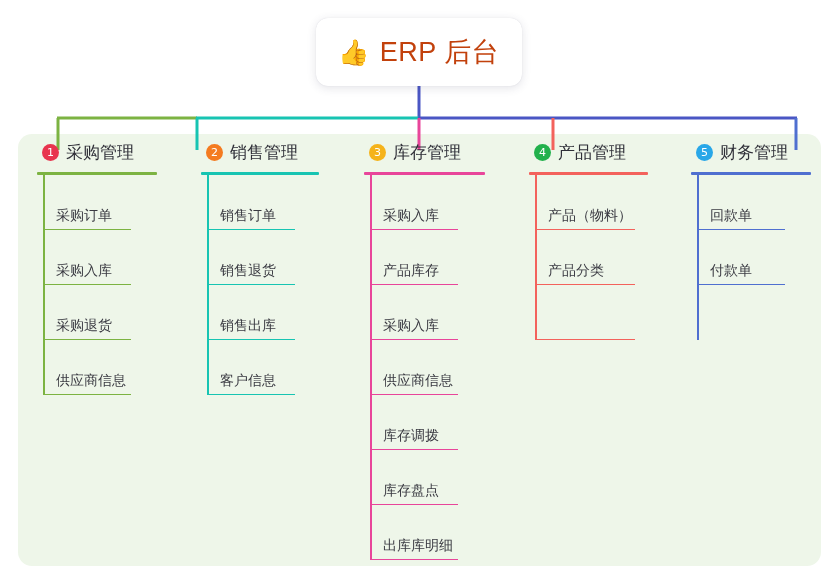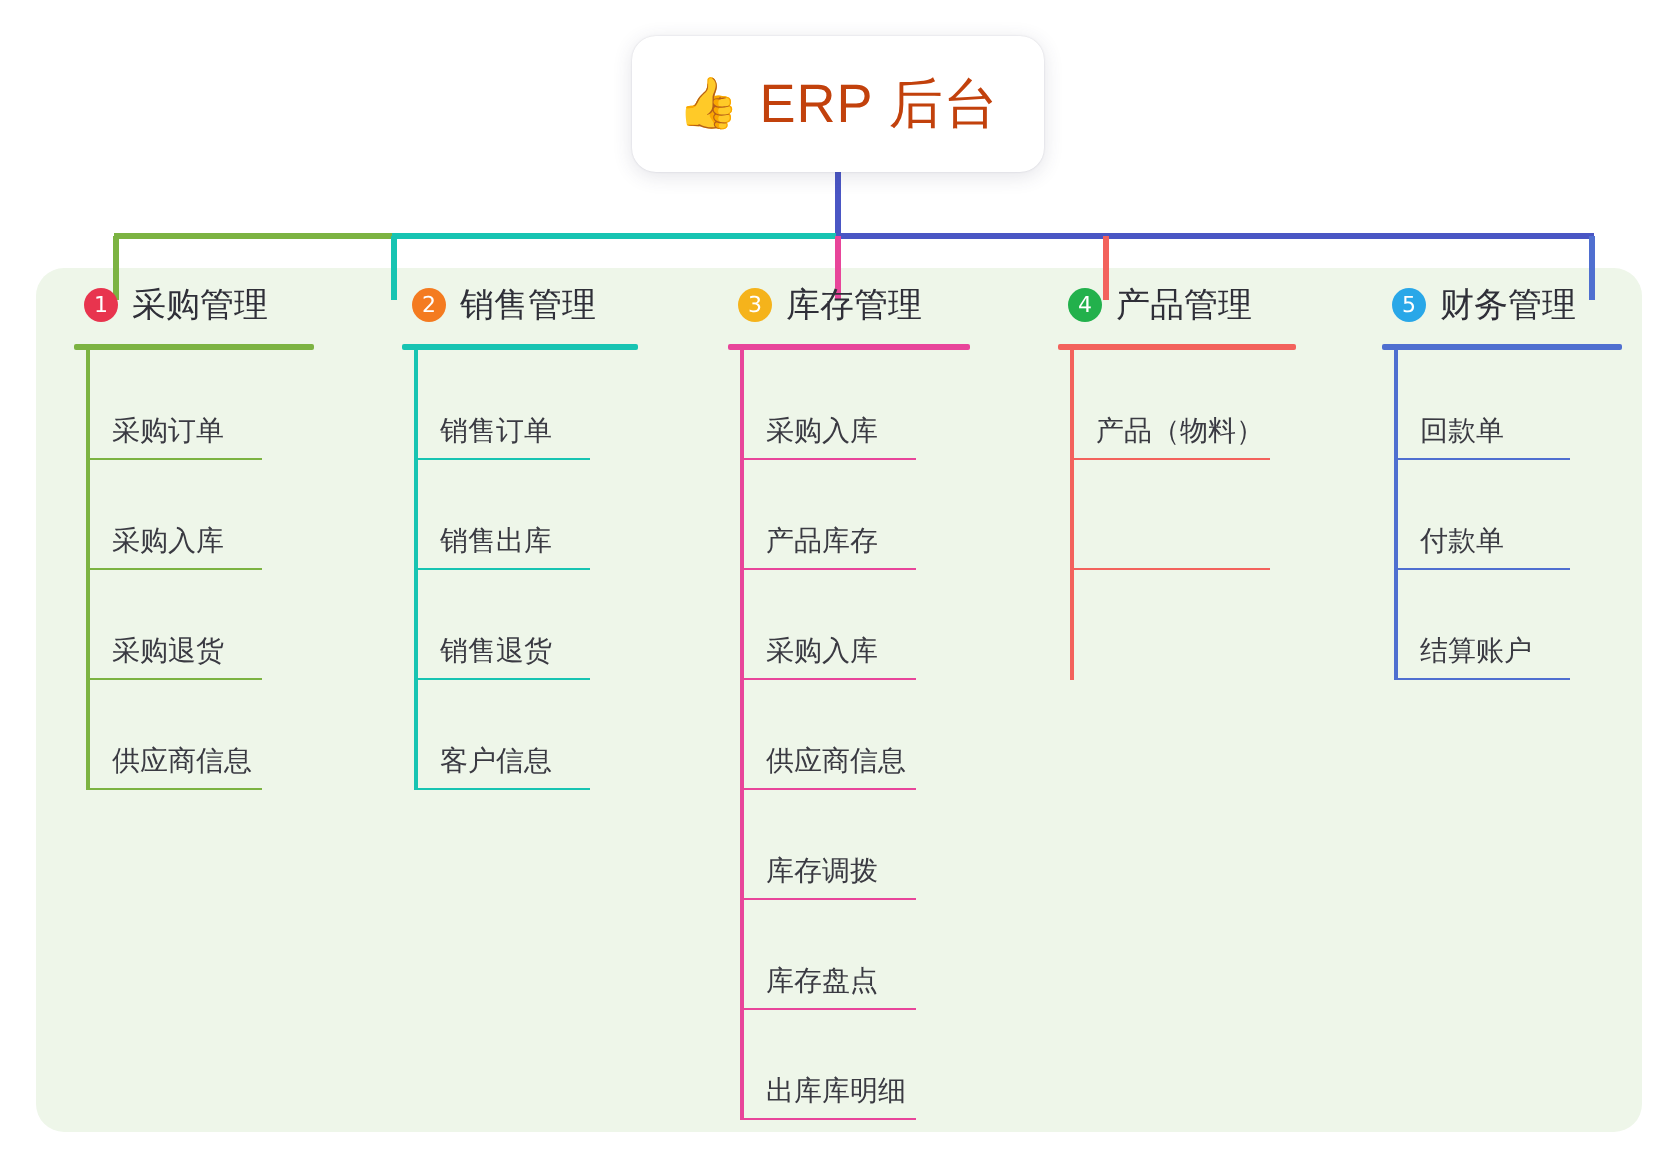--- a/index.html
+++ b/index.html
@@ -206,28 +206,28 @@
           <span class="col-title">销售管理</span>
         </div>
         <div class="header-rule" style="background: rgb(23, 196, 178); width: 118px; margin-left: 19px;"></div>
         <div class="leaf-wrap">
           <div class="spine" style="background: rgb(23, 196, 178); height: 220px;"></div>
           <div class="leaf">
             <div class="leaf-label">销售订单</div>
             <div class="leaf-rule" style="background: rgb(23, 196, 178); width: 88px;"></div>
           </div>
           <div class="leaf">
+            <div class="leaf-label">销售退货</div>
+            <div class="leaf-rule" style="background: rgb(23, 196, 178); width: 88px;"></div>
+          </div>
+          <div class="leaf">
             <div class="leaf-label">销售出库</div>
             <div class="leaf-rule" style="background: rgb(23, 196, 178); width: 88px;"></div>
           </div>
           <div class="leaf">
-            <div class="leaf-label">销售退货</div>
-            <div class="leaf-rule" style="background: rgb(23, 196, 178); width: 88px;"></div>
-          </div>
-          <div class="leaf">
             <div class="leaf-label">客户信息</div>
             <div class="leaf-rule" style="background: rgb(23, 196, 178); width: 88px;"></div>
           </div>
         </div>
       </div>
       <div class="column" style="width: 165px;">
         <div class="col-header">
           <span class="badge" style="background: rgb(245, 179, 27);">3</span>
           <span class="col-title">库存管理</span>
         </div>
@@ -270,41 +270,41 @@
           <span class="col-title">产品管理</span>
         </div>
         <div class="header-rule" style="background: rgb(243, 98, 92); width: 119px; margin-left: 19px;"></div>
         <div class="leaf-wrap">
           <div class="spine" style="background: rgb(243, 98, 92); height: 165px;"></div>
           <div class="leaf">
             <div class="leaf-label">产品（物料）</div>
             <div class="leaf-rule" style="background: rgb(243, 98, 92); width: 100px;"></div>
           </div>
           <div class="leaf">
+            <div class="leaf-label">产品分类</div>
+            <div class="leaf-rule" style="background: rgb(243, 98, 92); width: 100px;"></div>
+          </div>
+          <div class="leaf">
             <div class="leaf-rule" style="background: rgb(243, 98, 92); width: 100px;"></div>
           </div>
         </div>
       </div>
       <div class="column" style="width: 149px;">
         <div class="col-header">
           <span class="badge" style="background: rgb(41, 167, 232);">5</span>
           <span class="col-title">财务管理</span>
         </div>
         <div class="header-rule" style="background: rgb(79, 111, 208); width: 120px; margin-left: 19px;"></div>
         <div class="leaf-wrap">
           <div class="spine" style="background: rgb(79, 111, 208); height: 165px;"></div>
           <div class="leaf">
             <div class="leaf-label">回款单</div>
             <div class="leaf-rule" style="background: rgb(79, 111, 208); width: 88px;"></div>
           </div>
           <div class="leaf">
             <div class="leaf-label">付款单</div>
             <div class="leaf-rule" style="background: rgb(79, 111, 208); width: 88px;"></div>
           </div>
-          <div class="leaf">
-            <div class="leaf-label">结算账户</div>
-            <div class="leaf-rule" style="background: rgb(79, 111, 208); width: 88px;"></div>
-          </div>
         </div>
       </div>
     </div>
 
 </div>
 
 </body></html>

